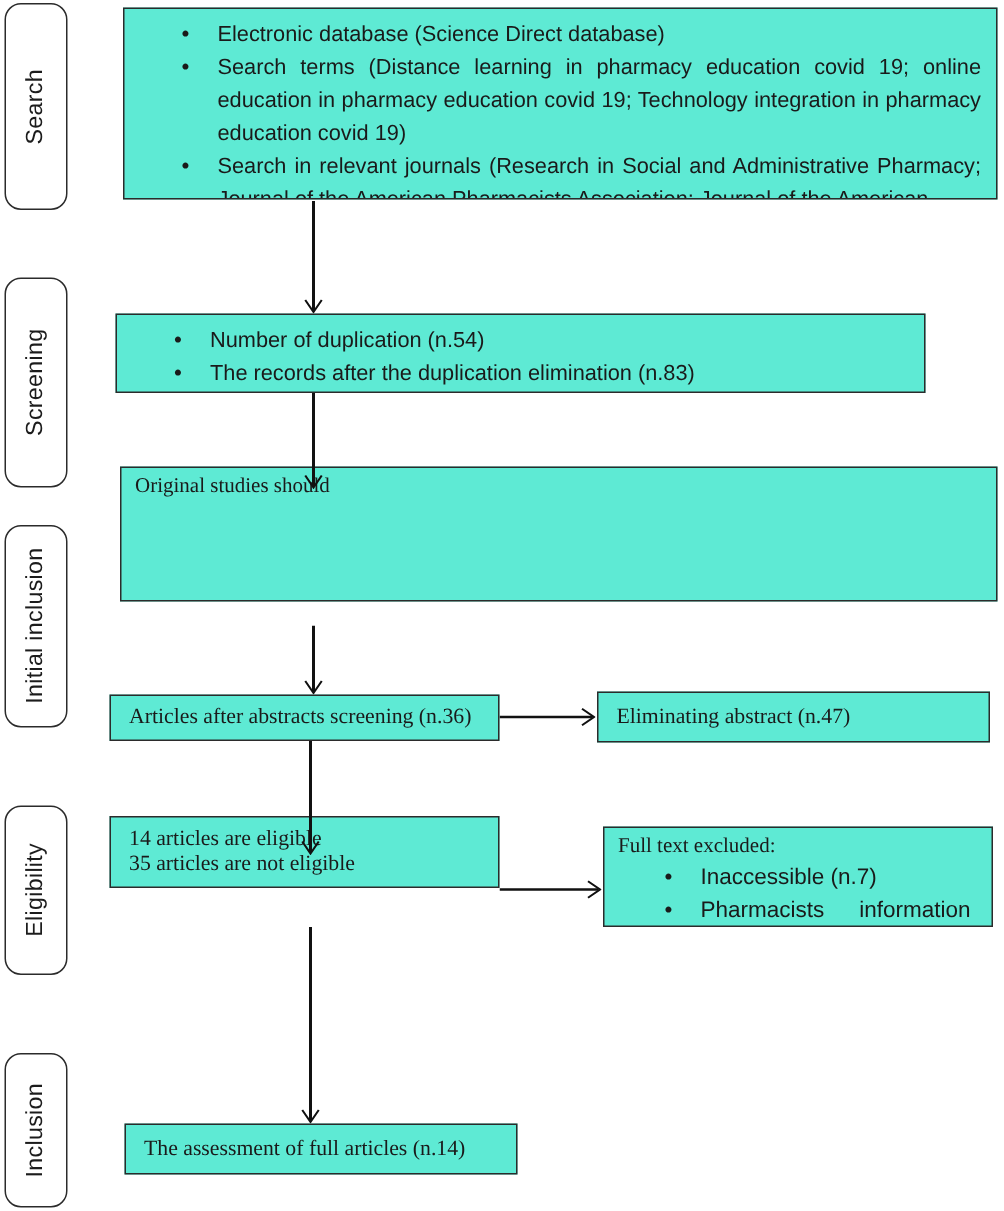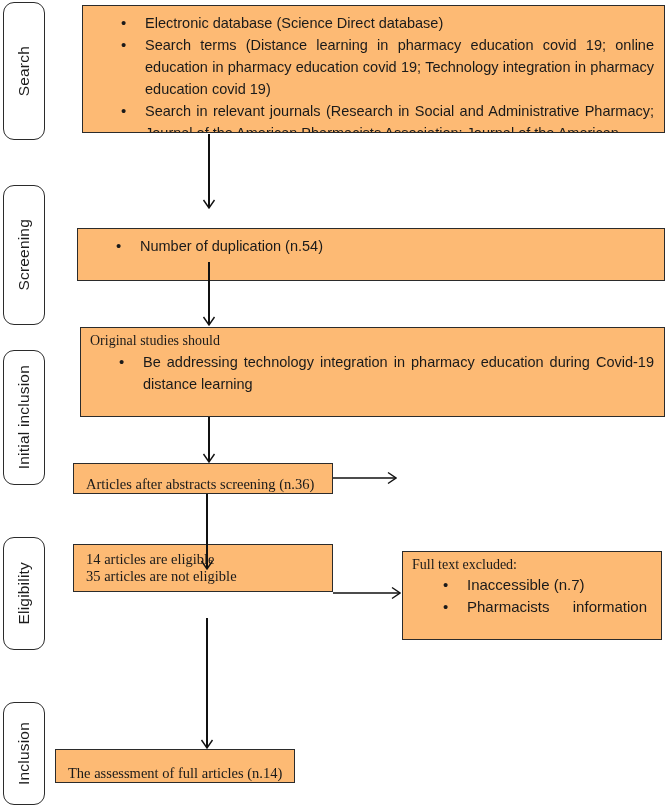--- a/index.html
+++ b/index.html
@@ -32,42 +32,42 @@
     white-space:nowrap;
     font-size:15.5px;
     font-weight:500;
     letter-spacing:.2px;
     color:#1c1c1c;
   }
   
   .flow-box{
     position:absolute;
     border:1.6px solid var(--border);
-    background:#fdba74;
+    background:#5eead4;
     box-sizing:border-box;
   }
   .bullets{
     margin:0;padding:6px 10px 0 0;
     list-style:none;
     font-size:14.5px;
     line-height:22px;
   }
   .bullets li{
     position:relative;
     padding-left:62px;
     text-align:justify;
   }
   .bullets li::before{
     content:"\2022";
     position:absolute;left:38px;top:0;
     font-size:15px;
   }
   .clip{overflow:hidden;}
   .single-line{
-    display:flex;align-items:flex-end;
+    display:flex;align-items:center;
     font-family:"Liberation Serif",serif;
     font-size:14.5px;
     padding-left:12px;
   }
   .two-line{
     font-family:"Liberation Serif",serif;
     font-size:14.5px;
     line-height:17px;
     padding:6px 0 0 12px;
   }
@@ -111,52 +111,55 @@
   </div>
 
   <div class="flow-box clip" style="left:82px;top:5px;width:583px;height:128px;">
     <ul class="bullets">
         <li>Electronic database (Science Direct database)</li>
         <li>Search terms (Distance learning in pharmacy education covid 19; online education in pharmacy education covid 19; Technology integration in pharmacy education covid 19)</li>
         <li>Search in relevant journals (Research in Social and Administrative Pharmacy; Journal of the American Pharmacists Association; Journal of the American</li>
       </ul>
   </div>
 
-  <div class="flow-box" style="left:77px;top:209px;width:588px;height:53px;margin-top:19px;">
+  <div class="flow-box" style="left:77px;top:209px;width:540px;height:53px;">
     <ul class="bullets">
         <li>Number of duplication (n.54)</li>
+        <li>The records after the duplication elimination (n.83)</li>
       </ul>
   </div>
 
-  <div class="flow-box initial" style="left:80px;top:327px;width:585px;height:90px;">
+  <div class="flow-box initial" style="left:80px;top:311px;width:585px;height:90px;">
     <div class="box-heading">Original studies should</div>
     <ul class="bullets">
-        <li>Be addressing technology integration in pharmacy education during Covid-19 distance learning</li>
       </ul>
   </div>
 
   <div class="flow-box single-line" style="left:73px;top:463px;width:260px;height:31px;">
     <span>Articles after abstracts screening (n.36)</span>
   </div>
 
+  <div class="flow-box single-line" style="left:398px;top:461px;width:262px;height:34px;">
+    <span>Eliminating abstract (n.47)</span>
+  </div>
 
   <div class="flow-box two-line" style="left:73px;top:544px;width:260px;height:48px;">
     <span>14 articles are eligible</span>
     <span>35 articles are not eligible</span>
   </div>
 
-  <div class="flow-box fulltext clip" style="left:402px;top:551px;width:260px;height:89px;">
+  <div class="flow-box fulltext clip" style="left:402px;top:551px;width:260px;height:67px;">
     <div class="box-heading">Full text excluded:</div>
     <ul class="bullets">
         <li>Inaccessible (n.7)</li>
         <li>Pharmacists information</li>
       </ul>
   </div>
 
-  <div class="flow-box single-line" style="left:55px;top:749px;width:240px;height:34px;">
+  <div class="flow-box single-line" style="left:83px;top:749px;width:262px;height:34px;">
     <span>The assessment of full articles (n.14)</span>
   </div>
 
   <svg class="arrow" style="left:201px;top:134px;" width="16" height="75">
     <line x1="8" y1="0" x2="8" y2="73" stroke="#111" stroke-width="2"></line>
     <polyline points="2.5,66 8,74 13.5,66" fill="none" stroke="#111" stroke-width="1.4"></polyline>
   </svg>
   <svg class="arrow" style="left:201px;top:262px;" width="16" height="64">
     <line x1="8" y1="0" x2="8" y2="62" stroke="#111" stroke-width="2"></line>
     <polyline points="2.5,55 8,63 13.5,55" fill="none" stroke="#111" stroke-width="1.4"></polyline>

